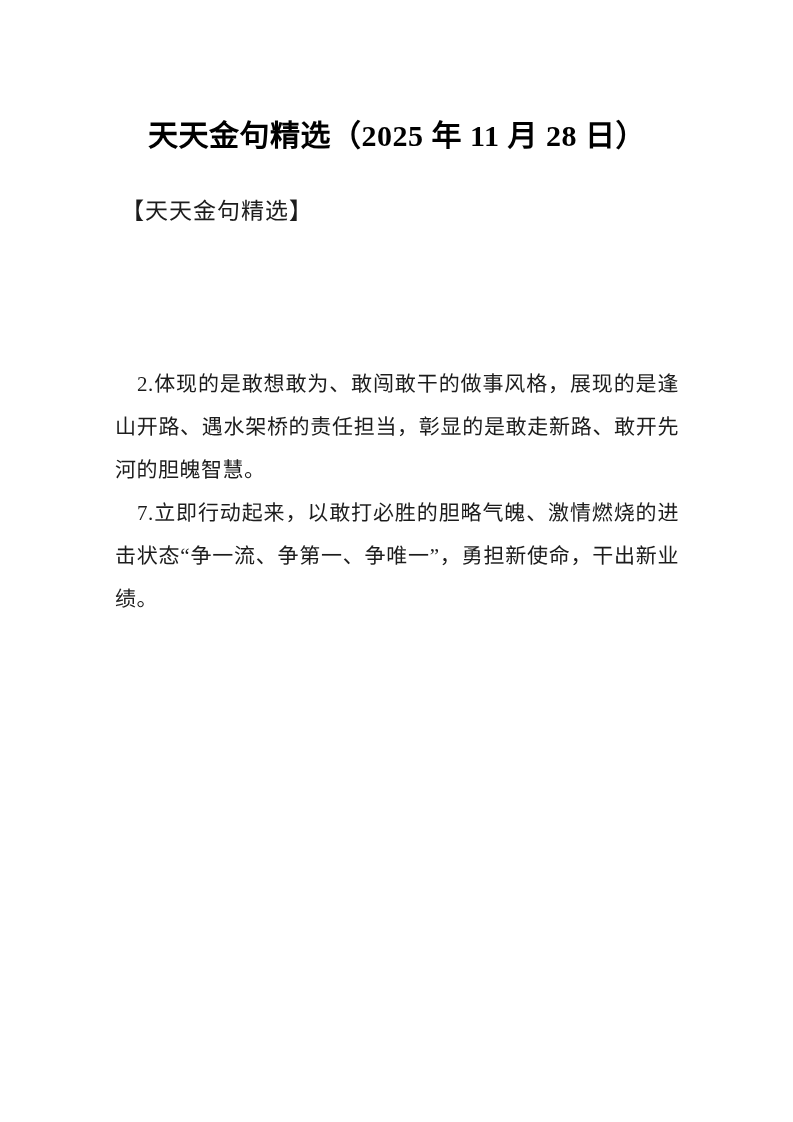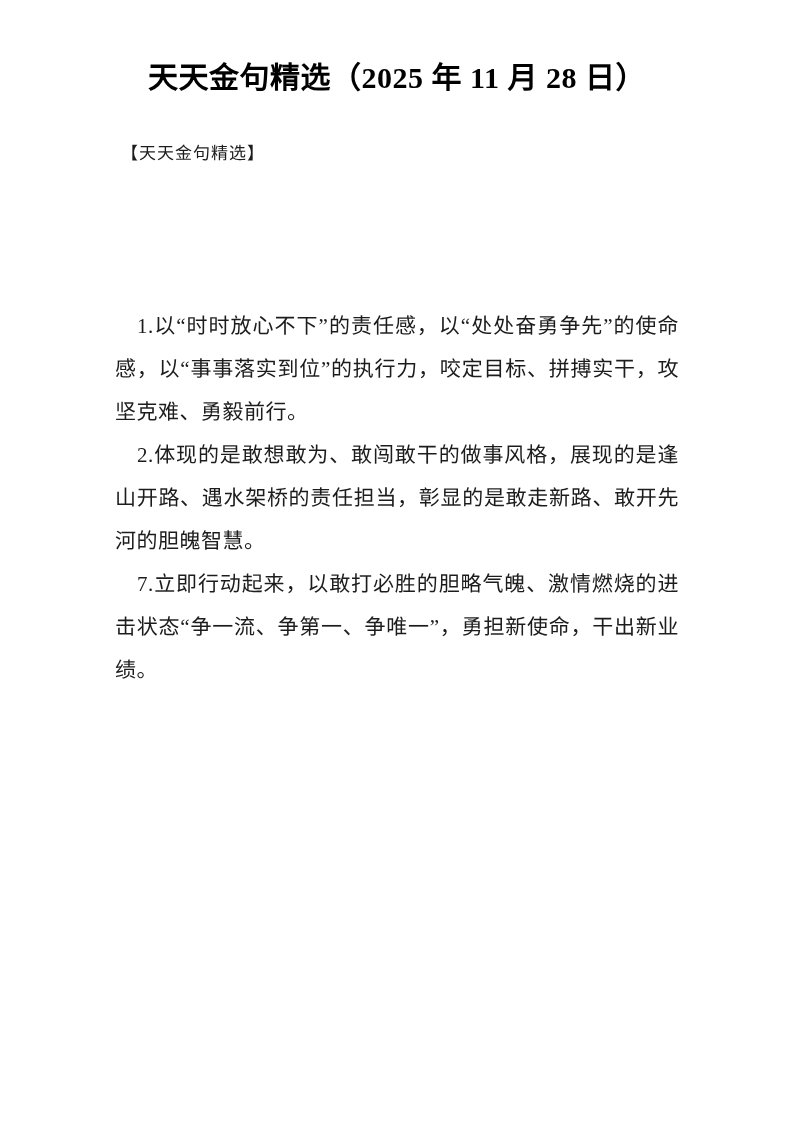--- a/index.html
+++ b/index.html
@@ -14,35 +14,35 @@
   }
   .page {
     position: relative;
     width: 793px;
     height: 1122px;
     background: #ffffff;
     overflow: hidden;
   }
   .doc-title {
     margin: 0;
-    padding-top: 59px;
+    padding-top: 117px;
     width: 564px;
     margin-left: 115px;
     text-align: center;
     font-family: "Liberation Serif", "DejaVu Serif", serif;
     font-weight: 700;
     font-size: 30px;
     line-height: 38px;
     color: #000000;
     letter-spacing: 0.5px;
     white-space: nowrap;
   }
   .doc-subtitle {
     margin: 44px 0 0 121px;
-    font-size: 17px;
+    font-size: 23px;
     line-height: 25px;
     font-weight: 400;
     color: #1c1c1c;
     letter-spacing: 1px;
   }
   .doc-body {
     margin: 139px 0 0 115px;
     width: 564px;
   }
   .doc-body p {
@@ -60,18 +60,17 @@
 </head>
 <body>
 
 <div class="page">
 
   <h1 class="doc-title">天天金句精选（2025 年 11 月 28 日）</h1>
 
   <div class="doc-subtitle">【天天金句精选】</div>
 
   <div class="doc-body">
-    <p>1.以“时时放心不下”的责任感，以“处处奋勇争先”的使命感，以“事事落实到位”的执行力，咬定目标、拼搏实干，攻坚克难、勇毅前行。</p>
     <p>2.体现的是敢想敢为、敢闯敢干的做事风格，展现的是逢山开路、遇水架桥的责任担当，彰显的是敢走新路、敢开先河的胆魄智慧。</p>
     <p>7.立即行动起来，以敢打必胜的胆略气魄、激情燃烧的进击状态“争一流、争第一、争唯一”，勇担新使命，干出新业绩。</p>
   </div>
 
 </div>
 
 </body></html>

